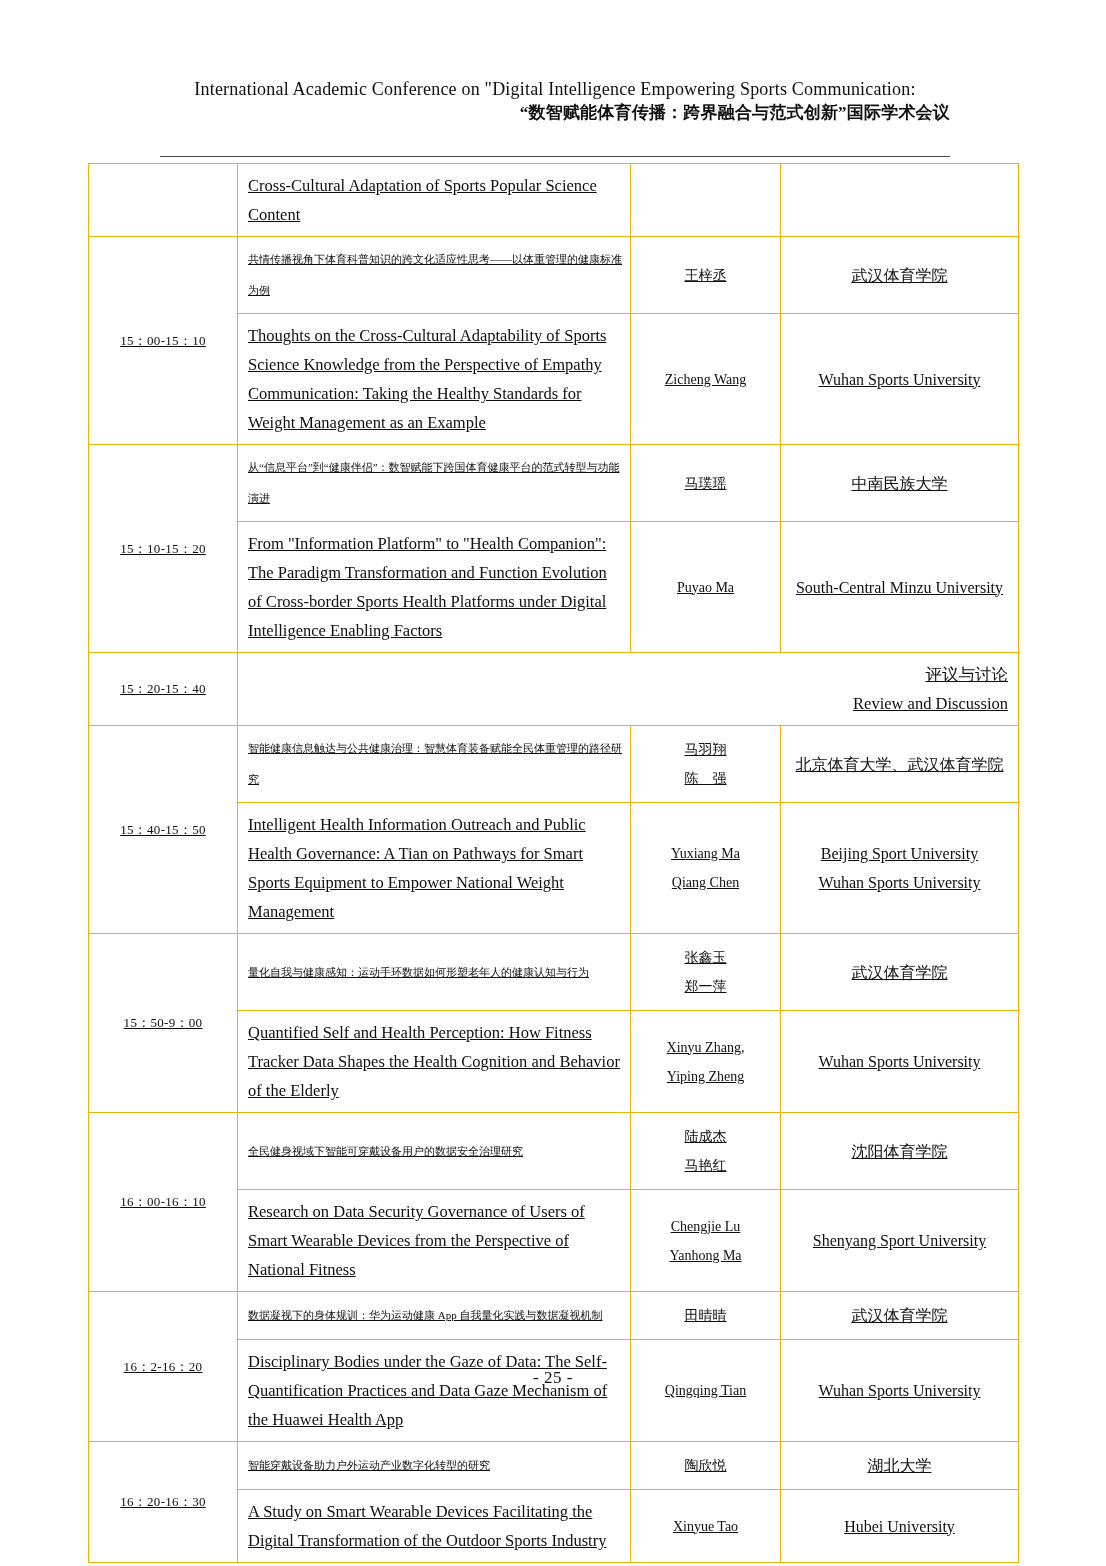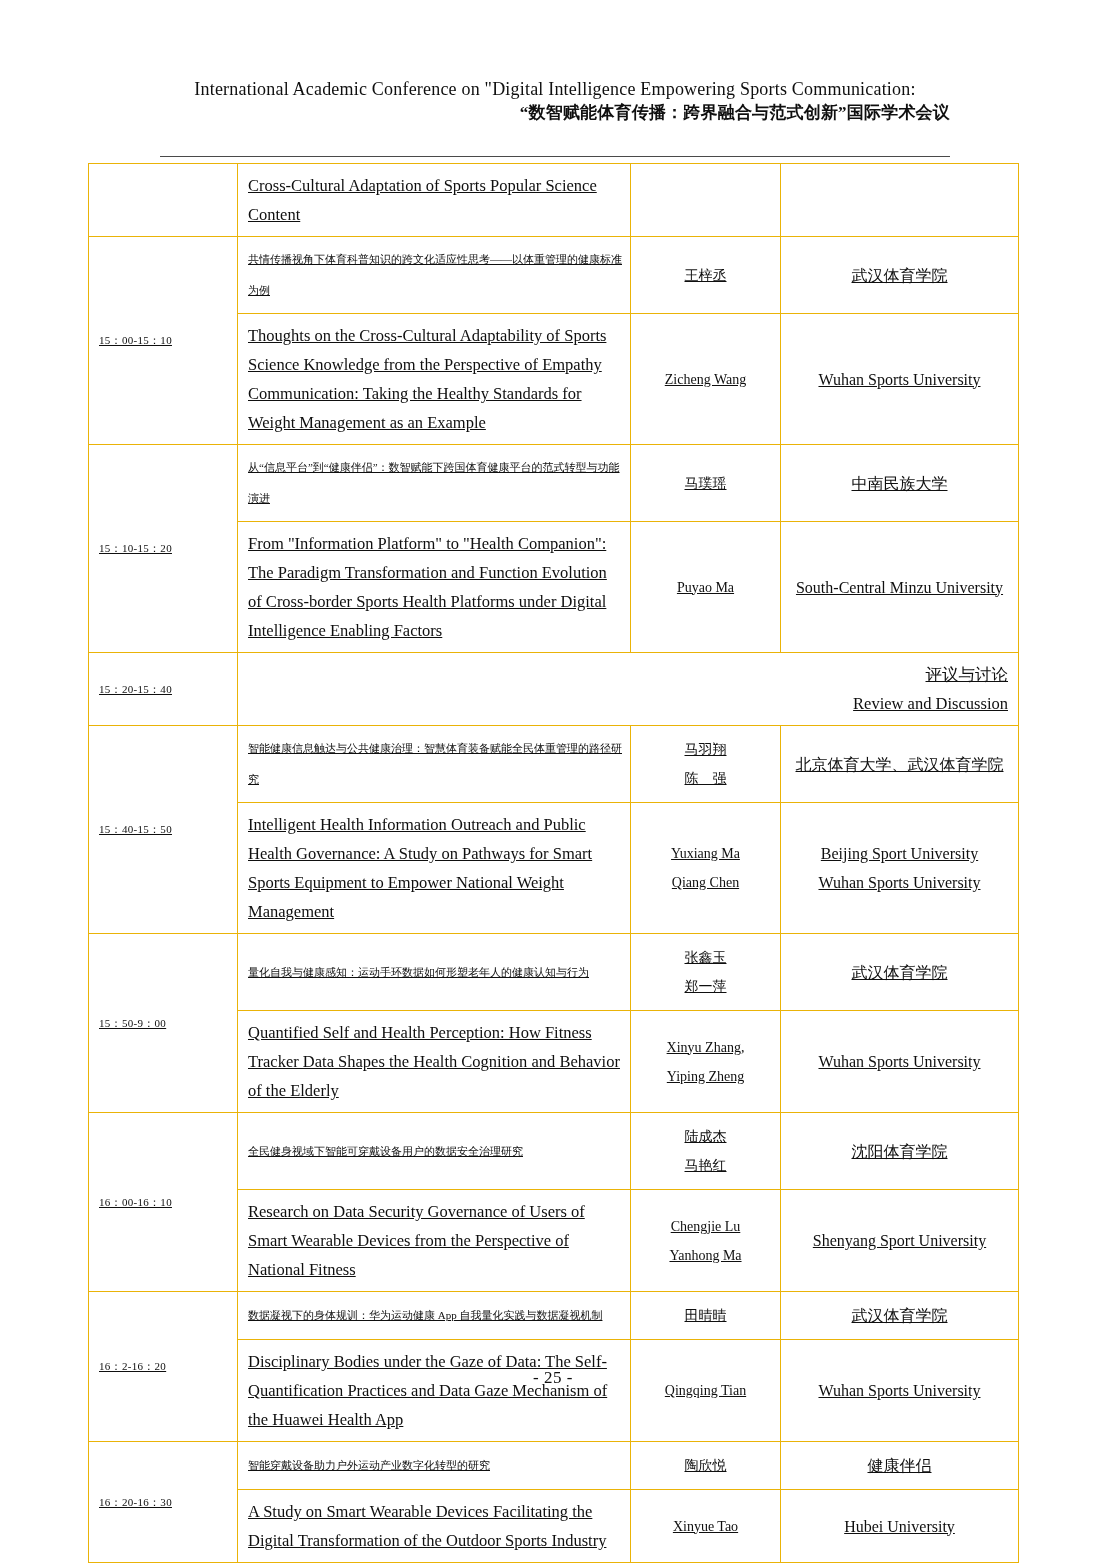--- a/index.html
+++ b/index.html
@@ -65,21 +65,22 @@
   col.c-time  { width: 149px; }
   col.c-title { width: 393px; }
   col.c-auth  { width: 150px; }
   col.c-org   { width: 238px; }
 
   .cell {
     padding: 9px 10px;
     box-sizing: border-box;
   }
   .time-cell {
-    font-size: 11px;
+    text-align: center;
+    font-size: 13px;
     white-space: nowrap;
     letter-spacing: 0.3px;
   }
   .title-cell {
     text-align: left;
     font-size: 16.5px;
     line-height: 29px;
     padding: 7px 7px 7px 10px;
   }
   .title-cell.cn {
@@ -218,21 +219,21 @@
         </td>
       <td>
           <div class="cell author-cell pre">马羽翔<br>陈　强</div>
         </td>
       <td>
           <div class="cell org-cell">北京体育大学、武汉体育学院</div>
         </td>
     </tr>
     <tr>
       <td>
-          <div class="cell title-cell">Intelligent Health Information Outreach and Public Health Governance: A Study on Pathways for Smart Sports Equipment to Empower National Weight Management</div>
+          <div class="cell title-cell">Intelligent Health Information Outreach and Public Health Governance: A Tian on Pathways for Smart Sports Equipment to Empower National Weight Management</div>
         </td>
       <td>
           <div class="cell author-cell pre">Yuxiang Ma<br>Qiang Chen</div>
         </td>
       <td>
           <div class="cell org-cell pre">Beijing Sport University<br>Wuhan Sports University</div>
         </td>
     </tr>
 
     <tr>
@@ -317,21 +318,21 @@
       <td rowspan="2">
           <div class="cell time-cell">16：20-16：30</div>
         </td>
       <td>
           <div class="cell title-cell cn">智能穿戴设备助力户外运动产业数字化转型的研究</div>
         </td>
       <td>
           <div class="cell author-cell">陶欣悦</div>
         </td>
       <td>
-          <div class="cell org-cell">健康伴侣</div>
+          <div class="cell org-cell">湖北大学</div>
         </td>
     </tr>
     <tr>
       <td>
           <div class="cell title-cell">A Study on Smart Wearable Devices Facilitating the Digital Transformation of the Outdoor Sports Industry</div>
         </td>
       <td>
           <div class="cell author-cell">Xinyue Tao</div>
         </td>
       <td>

